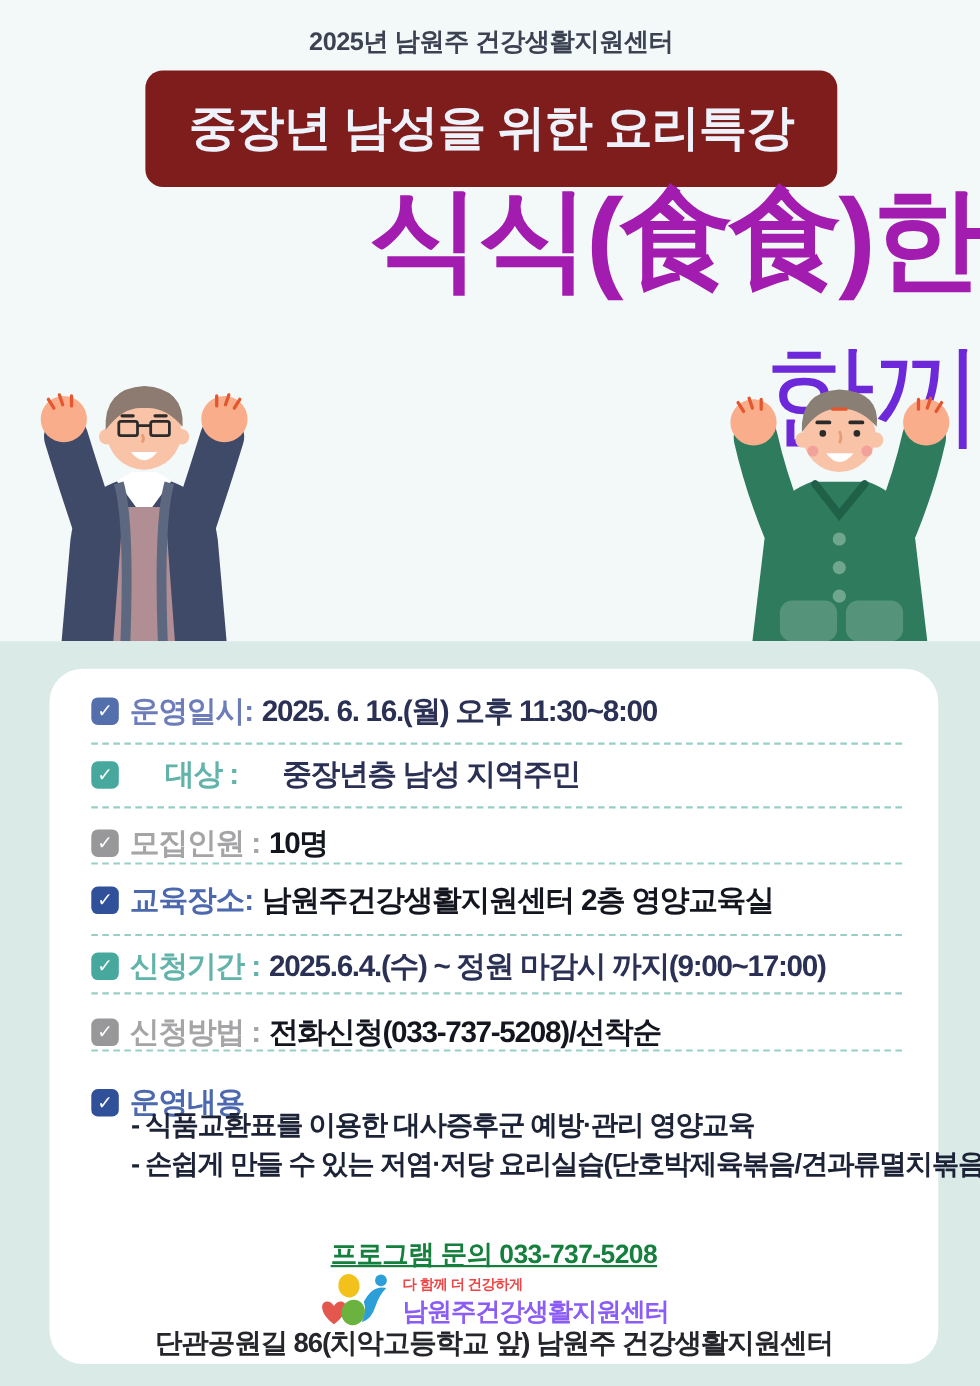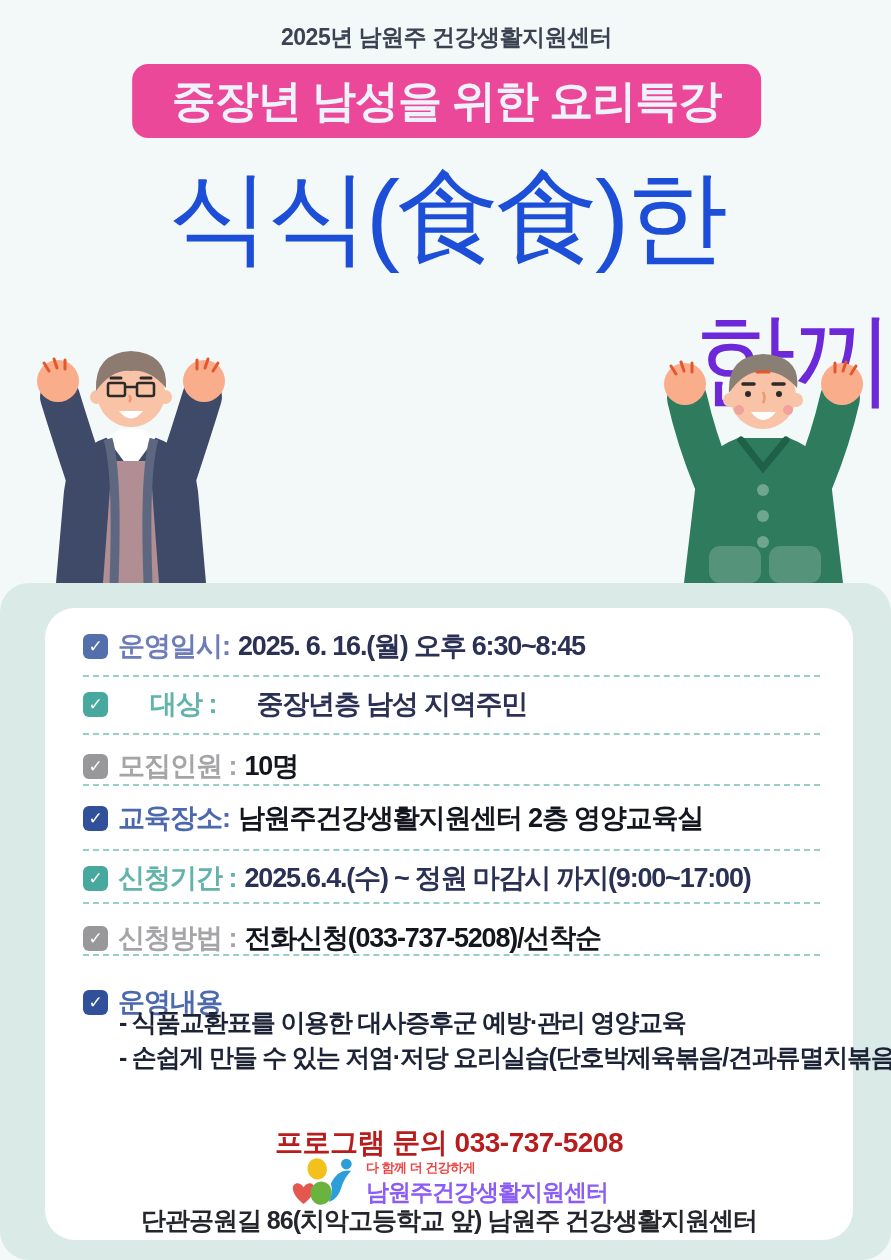--- a/index.html
+++ b/index.html
@@ -5,48 +5,48 @@
   html,body{margin:0;padding:0;}
   body{
     width:891px;height:1260px;position:relative;overflow:hidden;
     font-family:"Liberation Sans","DejaVu Sans",sans-serif;
     background:#f3f8f9;
   }
   .top-section{position:absolute;left:1px;top:0;width:891px;height:583px;background:#f3f8f9;}
   .org-line{position:absolute;top:22px;left:0;width:100%;text-align:center;
     font-size:23px;font-weight:700;color:#3b4252;letter-spacing:-0.5px;}
   .banner{position:absolute;top:64px;left:50%;transform:translateX(-50%);
-    background:#ec4899;border-radius:16px;height:74px;line-height:74px;
-    padding:0 40px;white-space:nowrap;}
+    background:#7f1d1d;border-radius:16px;height:74px;line-height:74px;
+    padding:16px 40px;white-space:nowrap;}
   .banner span{font-size:44px;font-weight:700;color:#eef2fb;letter-spacing:-1px;}
-  .title-teal{position:absolute;top:150px;left:0;width:100%;text-align:center;
-    font-size:102px;font-weight:400;color:#1d4ed8;letter-spacing:-3px;}
+  .title-teal{position:absolute;top:150px;left:0;width:100%;text-align:right;
+    font-size:102px;font-weight:700;color:#a21caf;letter-spacing:-3px;}
   .title-blue{position:absolute;top:292px;left:0;width:100%;text-align:right;
     font-size:102px;font-weight:400;color:#6d28d9;letter-spacing:-3px;}
   .man-left{position:absolute;left:15px;top:333px;}
   .man-right{position:absolute;left:650px;top:338px;}
-  .band{position:absolute;left:0;top:583px;width:891px;height:677px;background:#d9eae7;border-radius:29px;}
+  .band{position:absolute;left:0;top:583px;width:891px;height:677px;background:#d9eae7;}
   .card{position:absolute;left:45px;top:25px;width:808px;height:632px;
     background:#ffffff;border-radius:30px;}
   .row{position:absolute;left:38px;height:36px;display:flex;align-items:center;white-space:nowrap;}
   .cb{width:25px;height:25px;border-radius:6px;margin-right:10px;flex:0 0 auto;
     display:flex;align-items:center;justify-content:center;}
   .cb::after{content:"✓";color:#ffffff;font-size:17px;font-weight:700;line-height:1;}
   .lbl{font-size:27px;font-weight:700;margin-right:8px;letter-spacing:-1px;}
   .val{font-size:27px;font-weight:700;letter-spacing:-1.2px;}
   .v-blue  .cb{background:#5470ac;} .v-blue  .lbl{color:#6c7db9;}
   .v-blue2 .cb{background:#31509a;} .v-blue2 .lbl{color:#4c68ae;}
   .v-teal  .cb{background:#47a89d;} .v-teal  .lbl{color:#62b3aa;}
   .v-grey  .cb{background:#98989a;} .v-grey  .lbl{color:#a5a5a7;}
   .val-navy{color:#2b3154;} .val-dark{color:#14161f;}
   .divider{position:absolute;left:38px;width:737px;height:0;border-top:2px dashed #97cfc7;}
   .sub-item{position:absolute;left:74px;font-size:25px;font-weight:700;
     color:#1d2336;letter-spacing:-1.2px;white-space:nowrap;}
   .contact-line{position:absolute;top:516px;left:0;width:100%;text-align:center;
-    font-size:28px;font-weight:600;color:#b91c1c;letter-spacing:-0.5px;}
+    font-size:24px;font-weight:600;color:#15803d;letter-spacing:-0.5px;text-decoration:underline;}
   .logo-row{position:absolute;top:548px;left:0;width:100%;display:flex;
     justify-content:center;align-items:center;gap:8px;}
   .logo-texts{display:flex;flex-direction:column;align-items:flex-start;}
   .logo-tagline{font-size:13px;font-weight:600;color:#ef4444;letter-spacing:-0.5px;}
   .logo-name{font-size:23px;font-weight:700;color:#8b5cf6;letter-spacing:-1px;}
   .address-line{position:absolute;top:596px;left:0;width:100%;text-align:center;
     font-size:25px;font-weight:600;color:#25262b;letter-spacing:-1px;}
 </style>
 </head>
 <body>
@@ -111,21 +111,21 @@
     <path d="M100,74 Q112,90 125,74 Z" fill="#ffffff"></path>
   </svg>
 </div>
 
 <div class="band">
   <div class="card">
 
     <div class="row v-blue" style="top:20px;">
       <span class="cb"></span>
       <span class="lbl">운영일시:</span>
-      <span class="val val-navy">2025. 6. 16.(월) 오후 6:30~8:45</span>
+      <span class="val val-navy">2025. 6. 16.(월) 오후 11:30~8:00</span>
     </div>
     <div class="divider" style="top:67px;"></div>
 
     <div class="row v-teal" style="top:78px;gap:32px;">
       <span class="cb"></span>
       <span class="lbl">대상 :</span>
       <span class="val val-navy">중장년층 남성 지역주민</span>
     </div>
     <div class="divider" style="top:125px;"></div>
 

